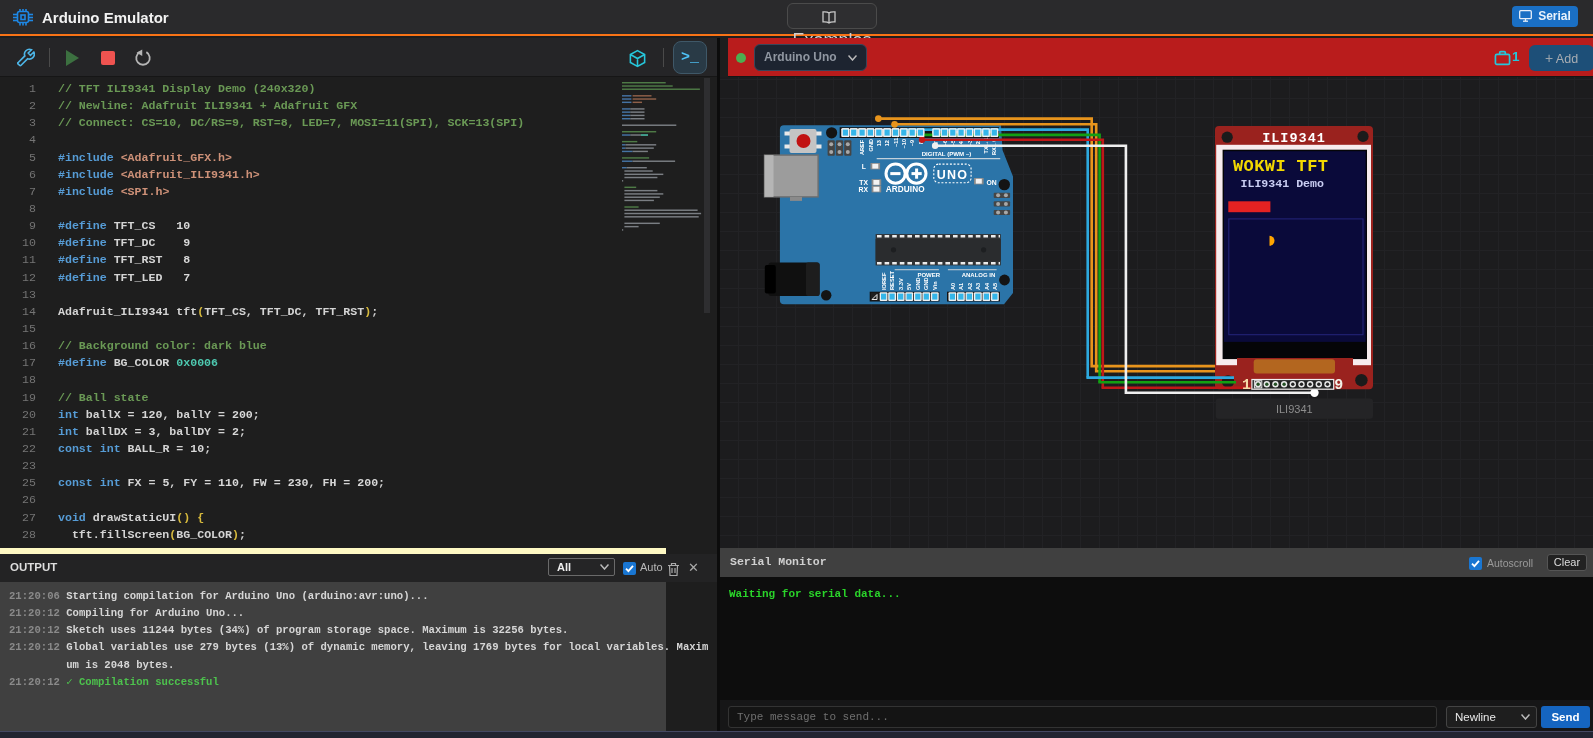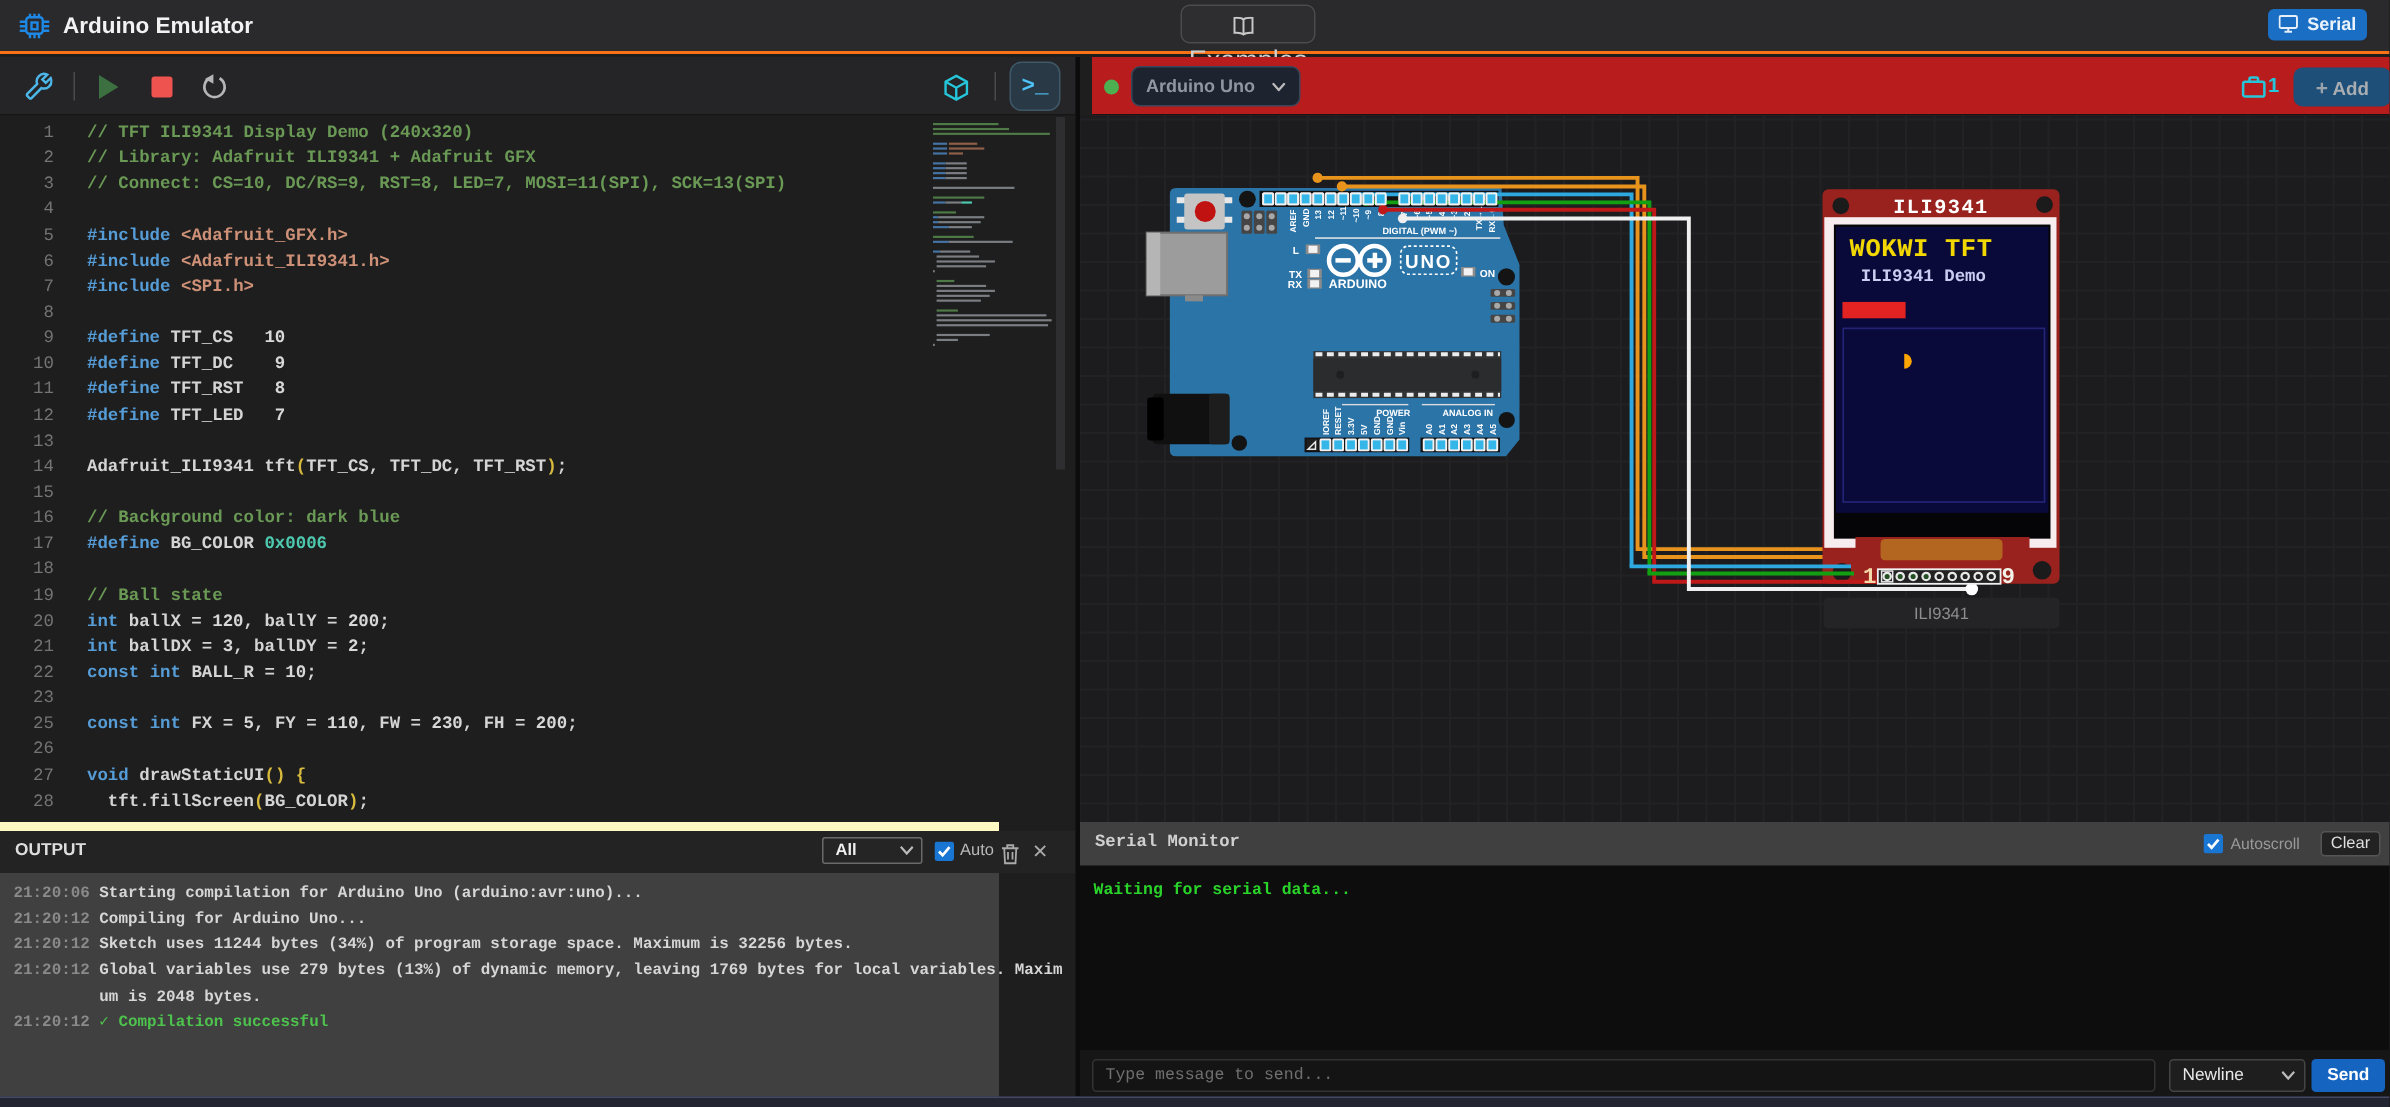--- a/index.html
+++ b/index.html
@@ -58,21 +58,21 @@
       <path d="M12 2 L21 7 L21 17 L12 22 L3 17 L3 7 Z M3 7 L12 12 L21 7 M12 12 L12 22" fill="none" stroke="#26c6da" stroke-width="2"></path>
     </svg>
   <div class="abs" style="left:49px;top:10px;width:1px;height:19px;background:#4a4a4a"></div>
   <div class="abs" style="left:663px;top:10px;width:1px;height:19px;background:#4a4a4a"></div>
   <div class="abs" style="left:673px;top:3px;width:34px;height:33px;border-radius:8px;background:#293a46;border:1px solid #3f5868;color:#4fc3f7;font-family:'Liberation Mono',monospace;font-size:15px;font-weight:bold;text-align:center;line-height:31px">&gt;_</div>
 </div>
 
 <div class="abs" style="left:0;top:78px;width:717px;height:470px;background:#1e1e1e;overflow:hidden">
 <div style="padding-top:2px">
 <div class="cl"><span class="ln">1</span><span class="ct"><span style="color:#6A9955">// TFT ILI9341 Display Demo (240x320)</span></span></div>
-<div class="cl"><span class="ln">2</span><span class="ct"><span style="color:#6A9955">// Library: Adafruit ILI9341 + Adafruit GFX</span></span></div>
+<div class="cl"><span class="ln">2</span><span class="ct"><span style="color:#6A9955">// Newline: Adafruit ILI9341 + Adafruit GFX</span></span></div>
 <div class="cl"><span class="ln">3</span><span class="ct"><span style="color:#6A9955">// Connect: CS=10, DC/RS=9, RST=8, LED=7, MOSI=11(SPI), SCK=13(SPI)</span></span></div>
 <div class="cl"><span class="ln">4</span><span class="ct"></span></div>
 <div class="cl"><span class="ln">5</span><span class="ct"><span style="color:#569CD6">#include</span><span style="color:#d4d4d4"> </span><span style="color:#CE9178">&lt;Adafruit_GFX.h&gt;</span></span></div>
 <div class="cl"><span class="ln">6</span><span class="ct"><span style="color:#569CD6">#include</span><span style="color:#d4d4d4"> </span><span style="color:#CE9178">&lt;Adafruit_ILI9341.h&gt;</span></span></div>
 <div class="cl"><span class="ln">7</span><span class="ct"><span style="color:#569CD6">#include</span><span style="color:#d4d4d4"> </span><span style="color:#CE9178">&lt;SPI.h&gt;</span></span></div>
 <div class="cl"><span class="ln">8</span><span class="ct"></span></div>
 <div class="cl"><span class="ln">9</span><span class="ct"><span style="color:#569CD6">#define</span><span style="color:#d4d4d4"> TFT_CS   </span><span style="color:#d8d8d8">10</span></span></div>
 <div class="cl"><span class="ln">10</span><span class="ct"><span style="color:#569CD6">#define</span><span style="color:#d4d4d4"> TFT_DC    </span><span style="color:#d8d8d8">9</span></span></div>
 <div class="cl"><span class="ln">11</span><span class="ct"><span style="color:#569CD6">#define</span><span style="color:#d4d4d4"> TFT_RST   </span><span style="color:#d8d8d8">8</span></span></div>
 <div class="cl"><span class="ln">12</span><span class="ct"><span style="color:#569CD6">#define</span><span style="color:#d4d4d4"> TFT_LED   </span><span style="color:#d8d8d8">7</span></span></div>
@@ -179,21 +179,21 @@
 <div class="abs" style="left:728px;top:38px;width:873px;height:39px;background:#b91c1c;border-bottom:1px solid #161616">
   <div class="abs" style="left:8px;top:15px;width:10px;height:10px;border-radius:50%;background:#4caf50"></div>
   <div class="abs" style="left:26px;top:6px;width:113px;height:27px;background:#1d2430;border:1px solid #39465a;border-radius:6px;color:#9097a1;font-size:12px;font-weight:bold;line-height:25px;padding-left:9px">Arduino Uno<span style="position:absolute;right:9px;top:10px;line-height:0"><svg width="9" height="6" viewBox="0 0 9 6">
           <path d="M0.5,0.5 L4.5,5 L8.5,0.5" fill="none" stroke="#bbb" stroke-width="1.5"></path>
         </svg></span></div>
   <svg width="17" height="16" viewBox="0 0 24 22" style="position:absolute;left:766px;top:12px">
       <rect x="2" y="6" width="20" height="14" rx="2" fill="none" stroke="#26c6da" stroke-width="2.4"></rect>
       <path d="M8,6 V3.5 Q8,2 9.5,2 H14.5 Q16,2 16,3.5 V6" fill="none" stroke="#26c6da" stroke-width="2.4"></path>
     </svg>
   <div class="abs" style="left:784px;top:11px;font-size:13.5px;font-weight:bold;color:#26c6da">1</div>
-  <div class="abs" style="left:801px;top:7px;width:65px;height:26px;background:#1d4f78;border-radius:6px;color:#a9adb2;font-size:12.5px;font-weight:bold;line-height:26px;text-align:center"><span style="color:#9aa3ab;font-size:14px">+</span> Add</div>
+  <div class="abs" style="left:801px;top:7px;width:65px;height:26px;background:#1d4f78;border-radius:6px;color:#a9adb2;font-size:12.5px;font-weight:normal;line-height:26px;text-align:center"><span style="color:#9aa3ab;font-size:14px">+</span> Add</div>
 </div>
 
 <div class="abs" style="left:720px;top:77px;width:873px;height:471px;background:#1c1c1e;background-image:linear-gradient(#222225 1px, transparent 1px),linear-gradient(90deg, #222225 1px, transparent 1px);background-size:19px 19px;background-position:18px 2px"></div>
 <svg width="873" height="471" viewBox="720 77 873 471" style="position:absolute;left:720px;top:77px">
 <path d="M 783.9,125.3 L 1001,125.3 L 1002.5,150 L 1013,176.5 L 1013,293 L 1004,304.2 L 783.9,304.2 Q 779.9,304.2 779.9,300.2 L 779.9,129.3 Q 779.9,125.3 783.9,125.3 Z" fill="#2b74a8"></path>
     <circle cx="831.6" cy="132.8" r="5.6" fill="#141414"></circle>
     <circle cx="1004.3" cy="184.6" r="5.7" fill="#141414"></circle>
     <circle cx="1004.5" cy="280" r="5.4" fill="#141414"></circle>
     <circle cx="826.2" cy="295.3" r="5.2" fill="#141414"></circle>
     <rect x="784.5" y="131.5" width="7" height="4" fill="#e8e8e8"></rect>

